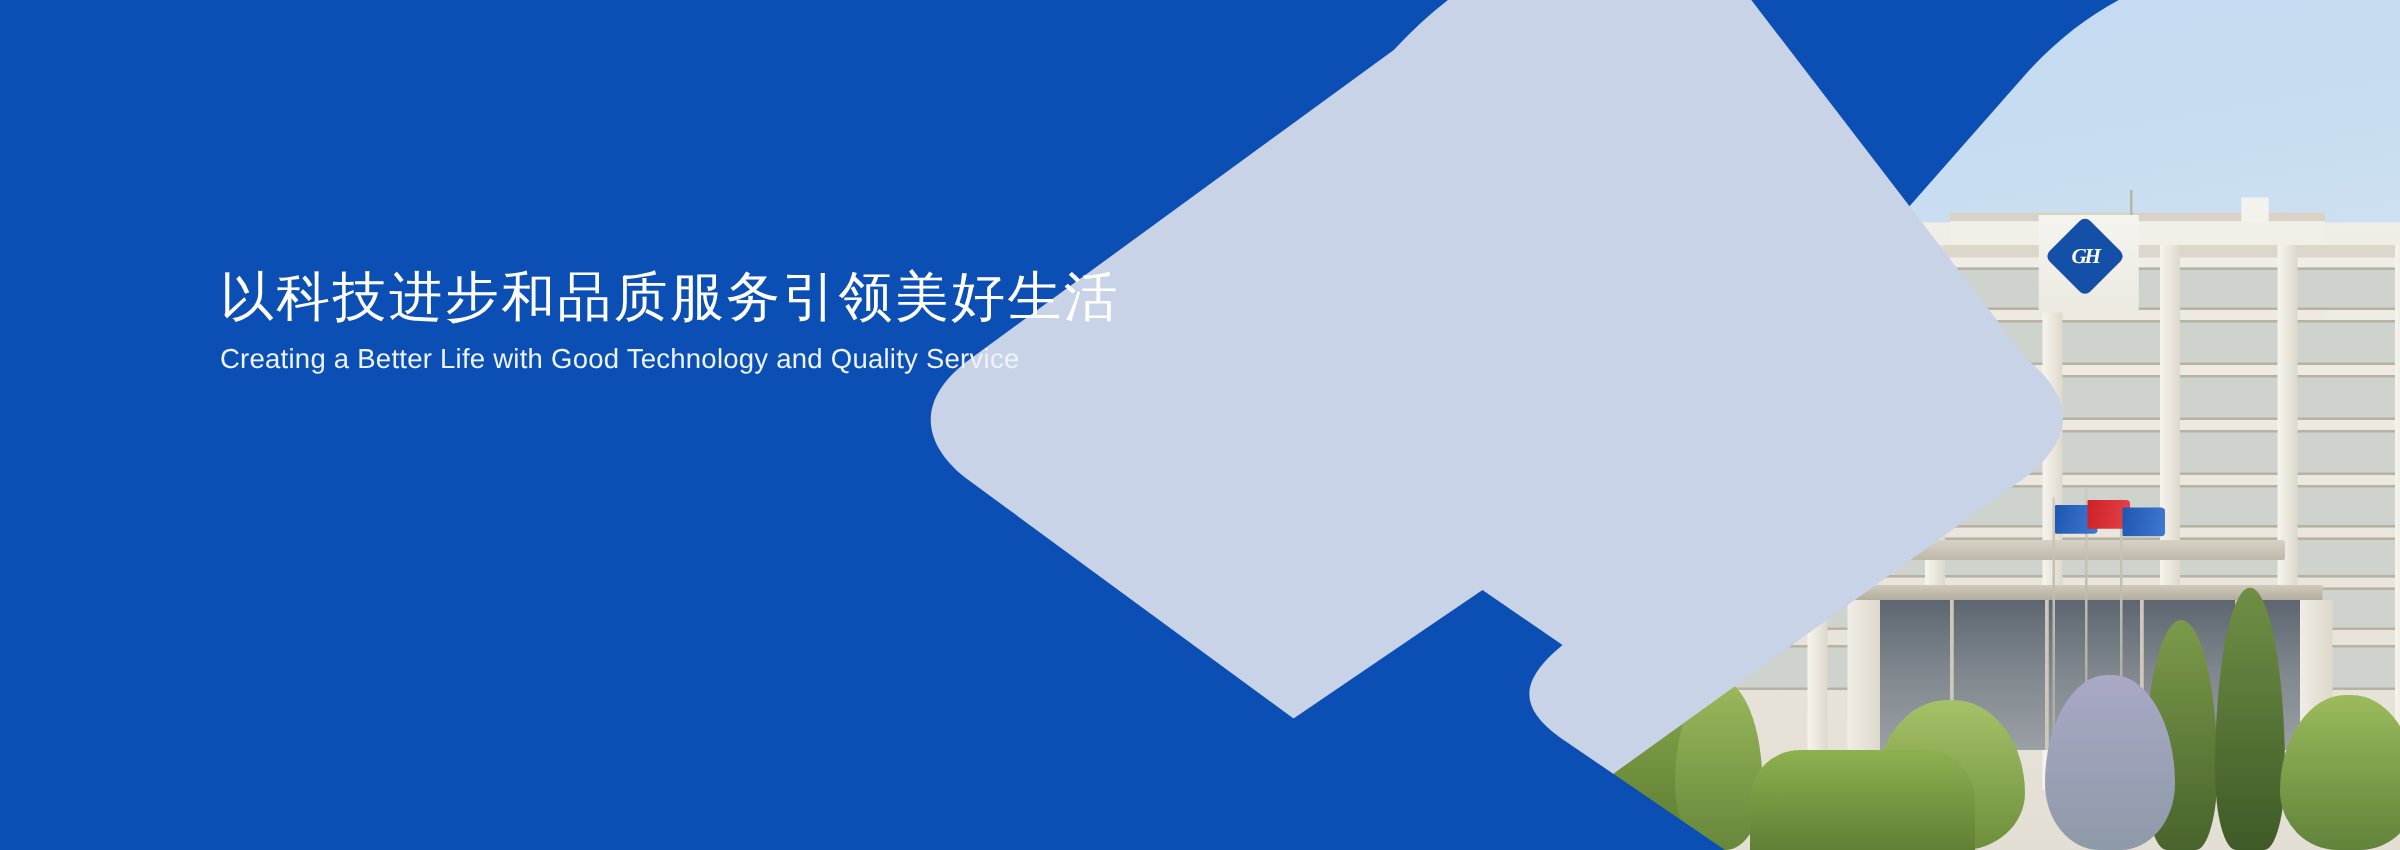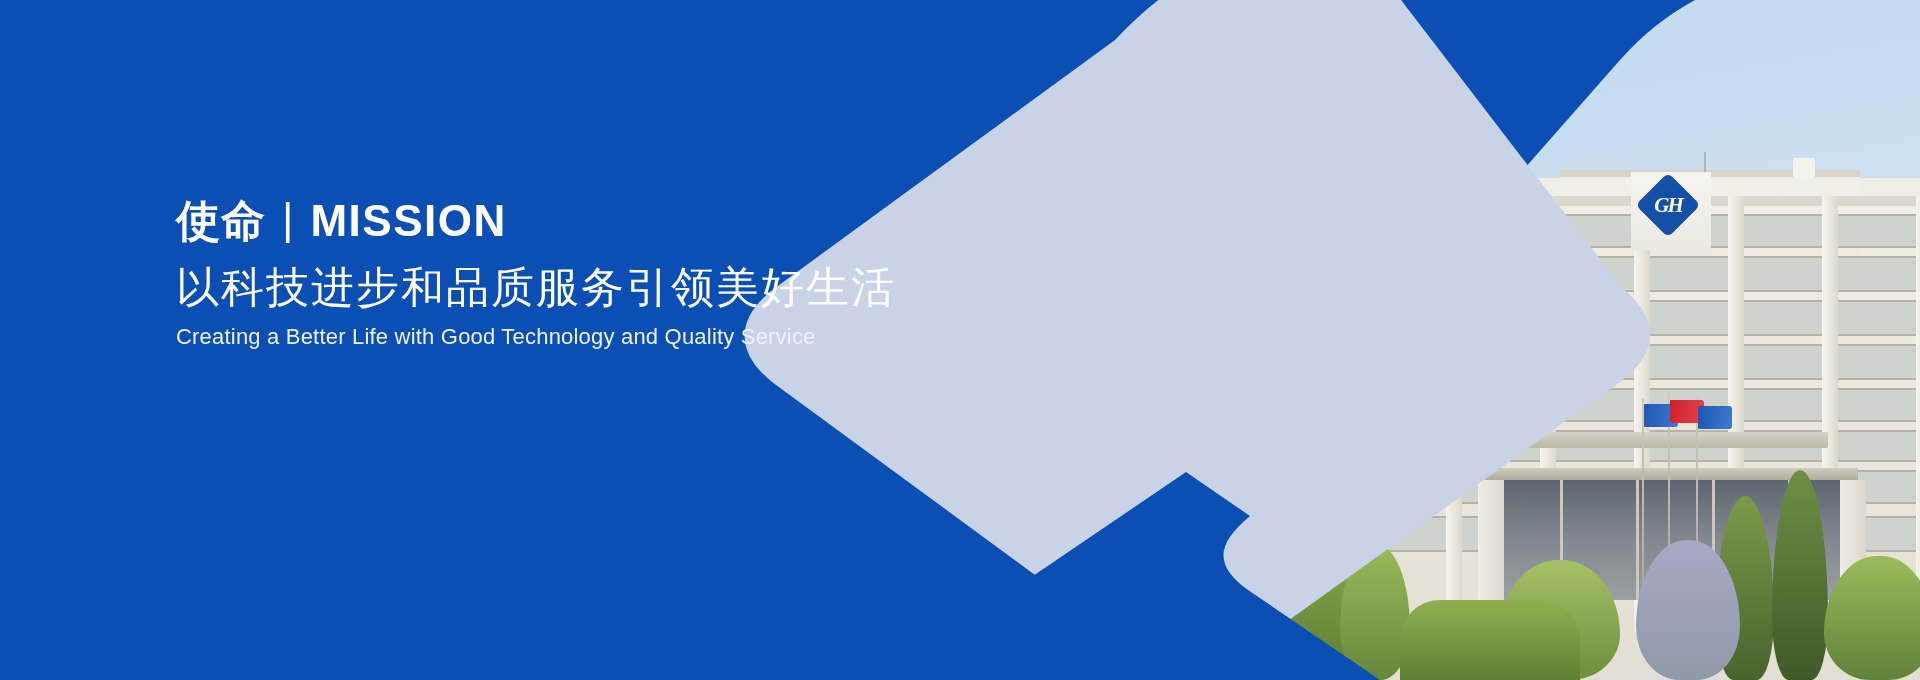--- a/index.html
+++ b/index.html
@@ -201,21 +201,21 @@
     left: 1645px;
     top: 182px;
     width: 46px;
     height: 46px;
     display: flex;
     align-items: center;
     justify-content: center;
     color: #ffffff;
     font-family: "Liberation Serif", serif;
     font-weight: bold;
-    font-size: 21px;
+    font-size: 17px;
     letter-spacing: -2px;
     font-style: italic;
   }
 
   
   .plate {
     position: absolute;
     inset: 0;
     background: #C9D3E7;
     clip-path: path("M 1355 -60 \
@@ -355,20 +355,19 @@
     <div class="tree" style="left:1824px; top:556px; width:110px; height:124px; background:linear-gradient(180deg,#9bbb5c,#61823a);"></div>
     <div class="tree" style="left:1400px; top:600px; width:180px; height:84px; background:linear-gradient(180deg,#8fb050,#5d7d33); border-radius:40px 40px 0 0;"></div>
   </div>
 
   <div class="plate"></div>
 
   <div class="chevron"></div>
   <div class="chevron-notch"></div>
 
   <div class="copy">
-    <h1 class="headline"><span>使命</span><span class="divider">|</span><span class="en">MISSION</span></h1>
 
     <p class="sub-cn">以科技进步和品质服务引领美好生活</p>
 
     <p class="sub-en">Creating a Better Life with Good Technology and Quality Service</p>
   </div>
 
 </div>
 
 </body></html>

